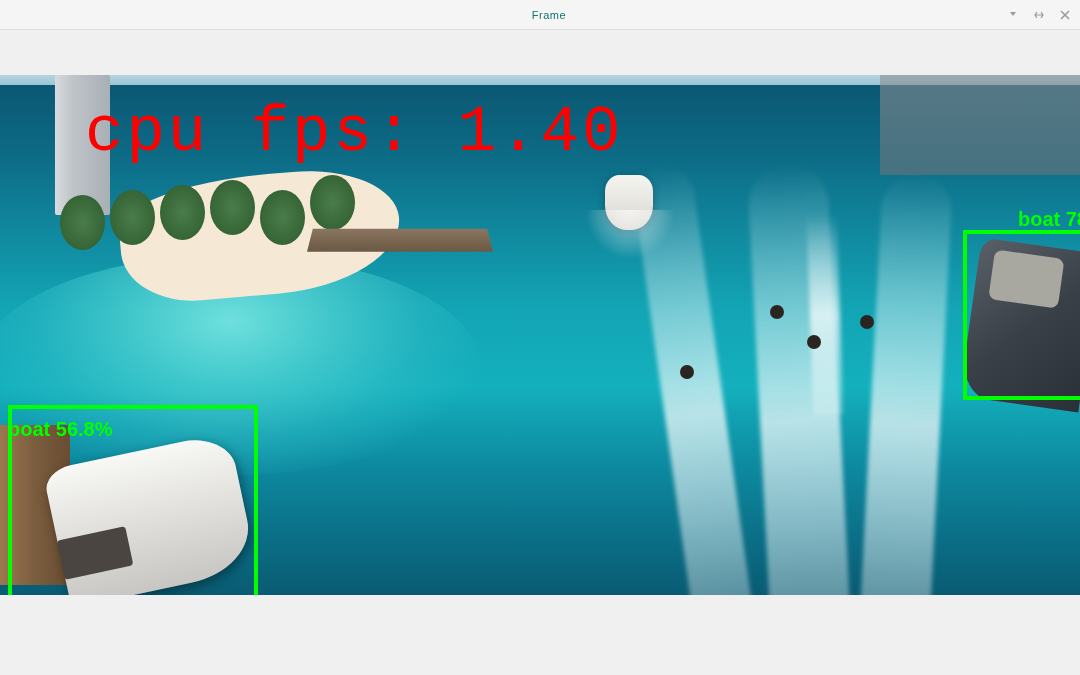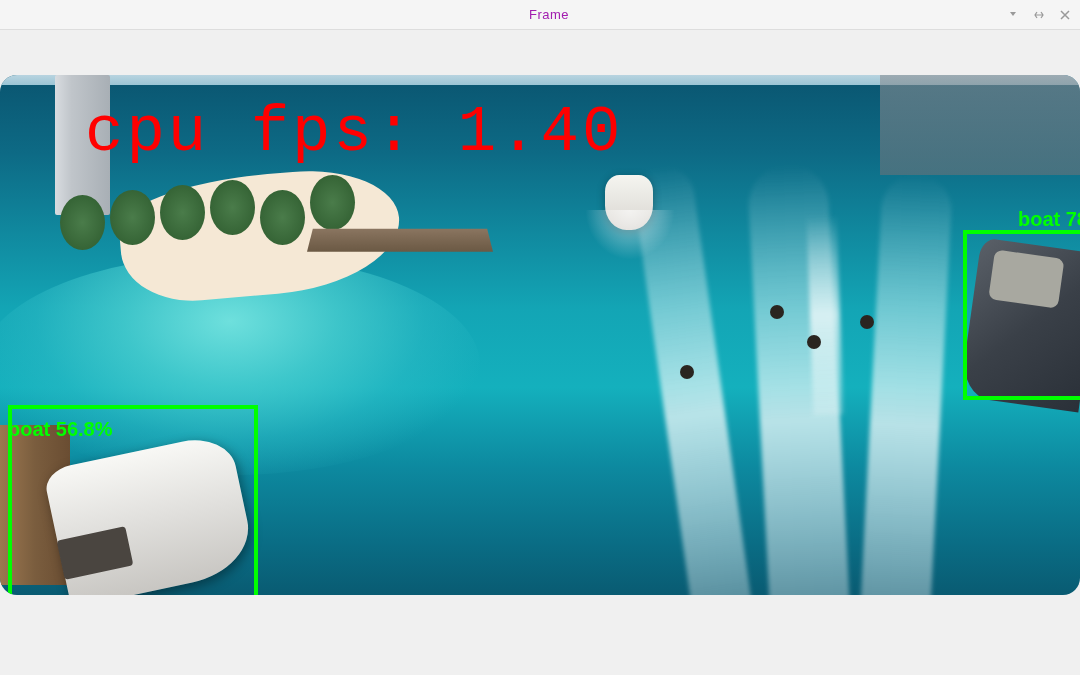--- a/index.html
+++ b/index.html
@@ -17,22 +17,22 @@
     .titlebar {
       height: 30px;
       background: #f5f5f5;
       display: flex;
       align-items: center;
       justify-content: center;
       position: relative;
       border-bottom: 1px solid #ddd;
     }
     .titlebar-title {
-      color: #a21caf;
-      font-size: 13px;
+      color: #0f766e;
+      font-size: 11px;
       font-weight: 400;
       letter-spacing: 0.5px;
       margin-left: 18px;
     }
     .titlebar-controls {
       position: absolute;
       right: 8px;
       top: 0;
       height: 100%;
       display: flex;
@@ -48,21 +48,20 @@
       color: #999;
       font-size: 14px;
       cursor: pointer;
     }
     .image-container {
       width: 1080px;
       height: 520px;
       margin-top: 45px;
       position: relative;
       overflow: hidden;
-      border-radius: 17px;
     }
     .scene {
       width: 100%;
       height: 100%;
       position: relative;
       background: linear-gradient(180deg, 
         #0a5570 0%, 
         #0d6a85 15%, 
         #10889e 30%,
         #13a5b5 45%,

